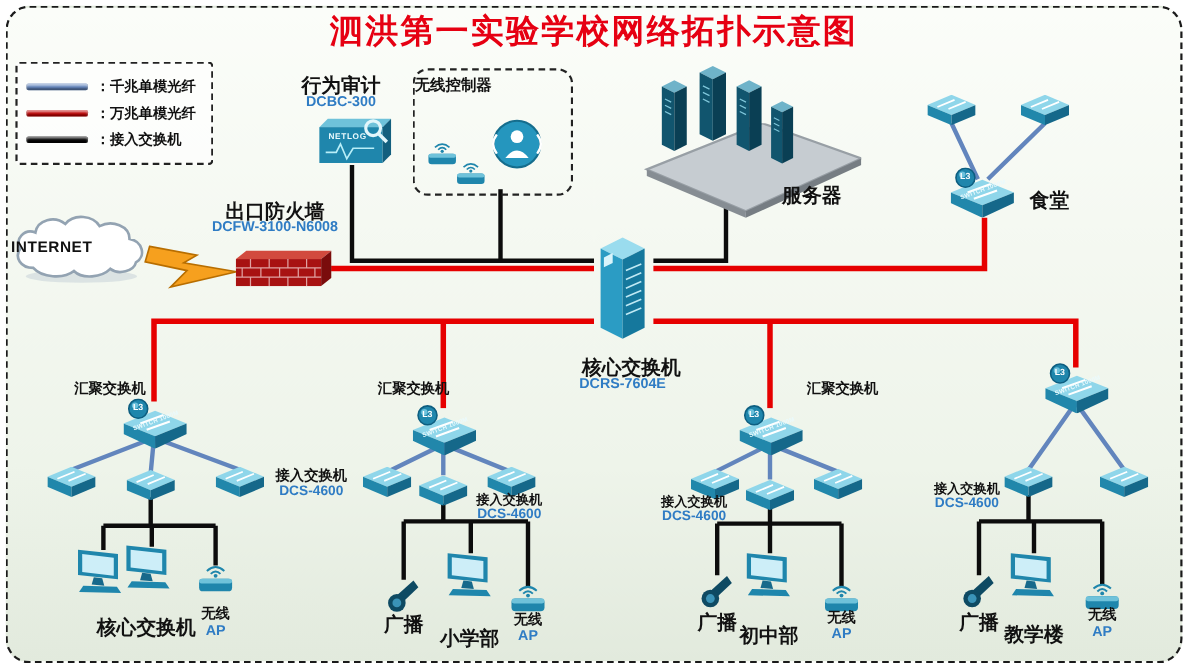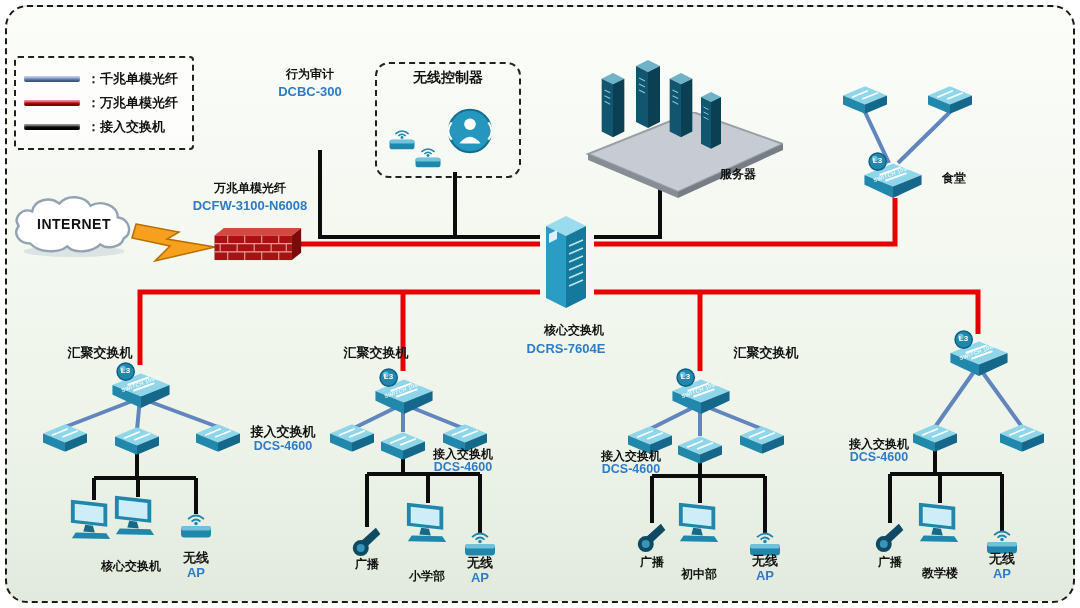--- a/index.html
+++ b/index.html
@@ -3,40 +3,40 @@
 <meta charset="utf-8">
 <style>
   html,body{margin:0;padding:0;background:#fff;}
   .stage{position:relative;width:1080px;height:608px;overflow:hidden;background:#fff;
          font-family:"Liberation Sans","DejaVu Sans",sans-serif;}
   .frame{position:absolute;inset:5px;border:2px dashed #1a1a1a;border-radius:22px;
          background:linear-gradient(180deg,#fbfdf9 0%,#eef4ea 70%,#e2eadd 100%);z-index:0;}
   .wires{position:absolute;left:0;top:0;z-index:1;}
   .n{position:absolute;z-index:2;}
   .lbl{font-size:13px;font-weight:bold;color:#111;text-align:center;white-space:nowrap;}
-  .big{font-size:12px;}
+  .big{font-size:18px;}
   .model{color:#2f7cc4;font-weight:bold;font-size:12.5px;text-align:center;white-space:nowrap;}
   .title{position:absolute;left:0;right:0;top:8px;z-index:2;text-align:center;
          font-size:30px;font-weight:900;color:#e60012;letter-spacing:2px;}
   .legend{border:2px dashed #222;border-radius:4px;background:rgba(255,255,255,.65);
           padding:9px 8px;box-sizing:border-box;}
   .lrow{display:flex;align-items:center;gap:7px;height:24px;}
   .swatch{display:inline-block;width:56px;height:6px;border-radius:2px;
           box-shadow:inset 0 2px 2px rgba(255,255,255,.6), inset 0 -2px 2px rgba(0,0,0,.4);}
   .ltext{font-size:13px;font-weight:bold;color:#111;white-space:nowrap;}
   .l3{width:58px;height:46px;}
   .ball{position:absolute;left:3px;top:4px;width:21px;text-align:center;
         font-size:8px;font-weight:bold;color:#fff;}
   .swtxt{position:absolute;left:3px;top:18px;width:54px;text-align:center;
          font-size:5.5px;font-weight:bold;color:#eafafd;transform:rotate(-20deg);letter-spacing:.3px;}
   .ovl{position:absolute;font-weight:bold;color:#eafafd;text-align:center;}
-  .cloudtxt{position:absolute;left:0;top:26px;width:128px;text-align:center;
+  .cloudtxt{position:absolute;left:0;top:26px;width:128px;
             font-size:14px;font-weight:bold;color:#111;letter-spacing:.5px;}
   .wlcbox{border:2.5px dashed #222;border-radius:14px;}
-  .wlclbl{position:absolute;left:0;top:5px;width:100%;text-align:center;
+  .wlclbl{position:absolute;left:0;top:5px;width:100%;text-align:left;
           font-size:14px;font-weight:bold;color:#111;}
 </style>
 </head>
 <body>
 
 <svg width="0" height="0" style="position:absolute" aria-hidden="true">
 <defs>
   <symbol id="sw" viewBox="0 0 48 30">
     <polygon points="24,0 48,10 24,20 0,10" fill="#8fd6ea"></polygon>
     <polygon points="0,10 24,20 24,30 0,20" fill="#2187ab"></polygon>
@@ -137,38 +137,45 @@
       <path d="M301 244 H540"></path>
       <path d="M594 244 H895 V198"></path>
       <path d="M540 292 H140 V365"></path>
       <path d="M403 292 V371"></path>
       <path d="M594 292 H978 V334"></path>
       <path d="M700 292 V371"></path>
     </g>
     <polygon points="136,224 179,232 167,239 215,247 155,261 170,246 132,238" fill="#f6a01e" stroke="#b86e00" stroke-width="1.5"></polygon>
   </svg>
 
+  <div class="title">泗洪第一实验学校网络拓扑示意图</div>
 
   <div class="legend n" style="left:14px;top:56px;width:180px;height:94px">
     <div class="lrow">
       <span class="swatch" style="background-color: rgb(98, 133, 189);"></span>
       <span class="ltext">：千兆单模光纤</span>
     </div>
     <div class="lrow">
       <span class="swatch" style="background-color: rgb(192, 0, 0);"></span>
       <span class="ltext">：万兆单模光纤</span>
     </div>
     <div class="lrow">
       <span class="swatch" style="background-color: rgb(0, 0, 0);"></span>
       <span class="ltext">：接入交换机</span>
     </div>
   </div>
 
   <div class="n lbl big" style="left:255px;top:66px;width:110px">行为审计</div>
   <div class="n model" style="left:255px;top:84px;width:110px;font-size:13px">DCBC-300</div>
+  <div class="n" style="left:284px;top:106px;width:74px;height:46px">
+    <svg width="74" height="46" viewBox="0 0 76 48">
+        <use href="#netlog"></use>
+      </svg>
+    <span class="ovl" style="left:6px;top:13px;width:52px;font-size:7.5px;letter-spacing:.6px">NETLOG</span>
+  </div>
 
   <div class="n wlcbox" style="left:375px;top:62px;width:142px;height:112px">
     <span class="wlclbl">无线控制器</span>
     <span style="position:absolute;left:10px;top:64px">
       <svg width="30" height="25" viewBox="0 0 40 34">
           <use href="#ap"></use>
         </svg></span>
     <span style="position:absolute;left:36px;top:82px">
       <svg width="30" height="25" viewBox="0 0 40 34">
           <use href="#ap"></use>
@@ -215,21 +222,21 @@
   </div>
   <div class="n lbl big" style="left:928px;top:170px;width:52px">食堂</div>
 
   <div class="n" style="left:10px;top:190px;width:128px;height:70px">
     <svg width="128" height="70" viewBox="0 0 130 72">
         <use href="#cloud"></use>
       </svg>
     <span class="cloudtxt">INTERNET</span>
   </div>
 
-  <div class="n lbl big" style="left:190px;top:180px;width:120px">万兆单模光纤</div>
+  <div class="n lbl big" style="left:190px;top:180px;width:120px">出口防火墙</div>
   <div class="n model" style="left:178px;top:198px;width:144px;font-size:13px">DCFW-3100-N6008</div>
   <div class="n" style="left:212px;top:227px">
     <svg width="90" height="34" viewBox="0 0 94 36">
         <use href="#fw"></use>
       </svg>
   </div>
 
   <div class="n" style="left:538px;top:212px">
     <svg width="56" height="100" viewBox="0 0 56 100">
         <use href="#core"></use>

